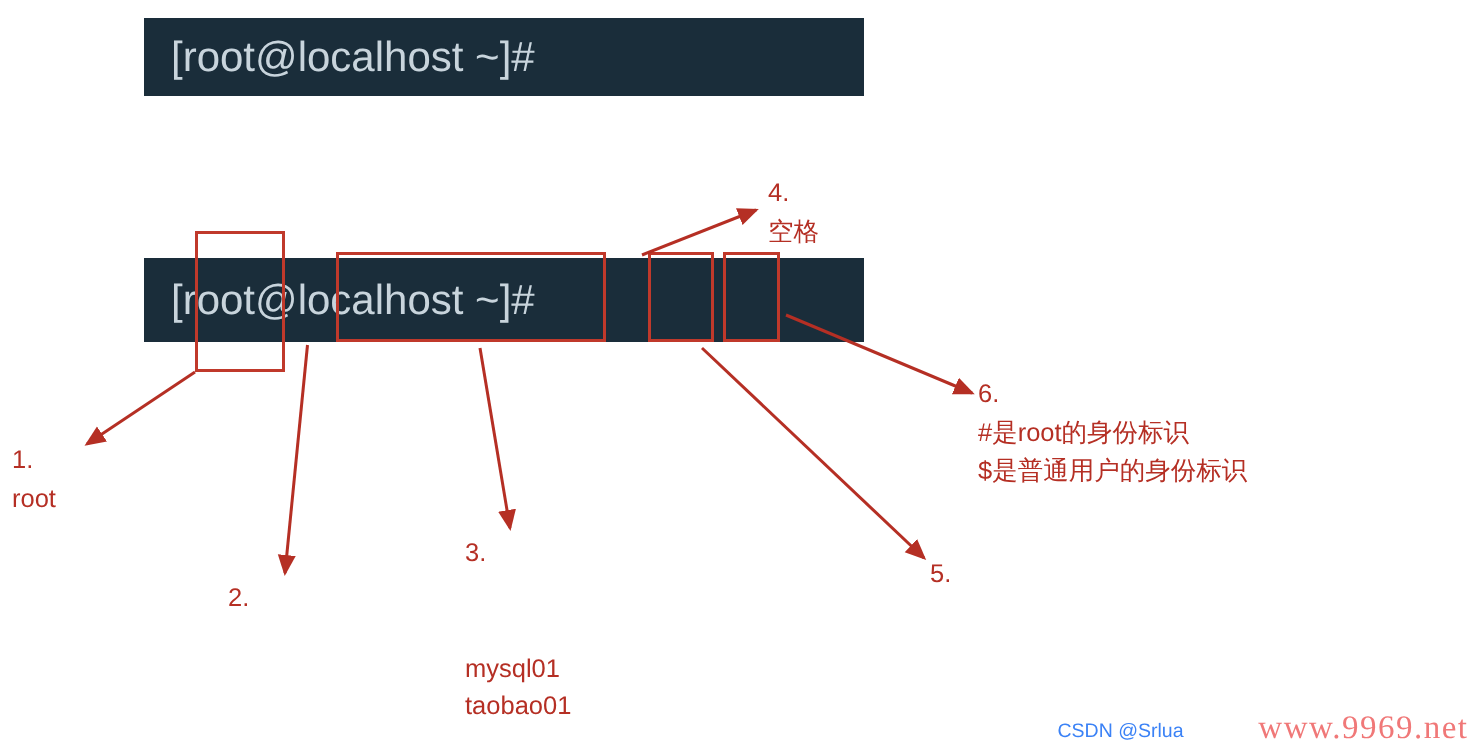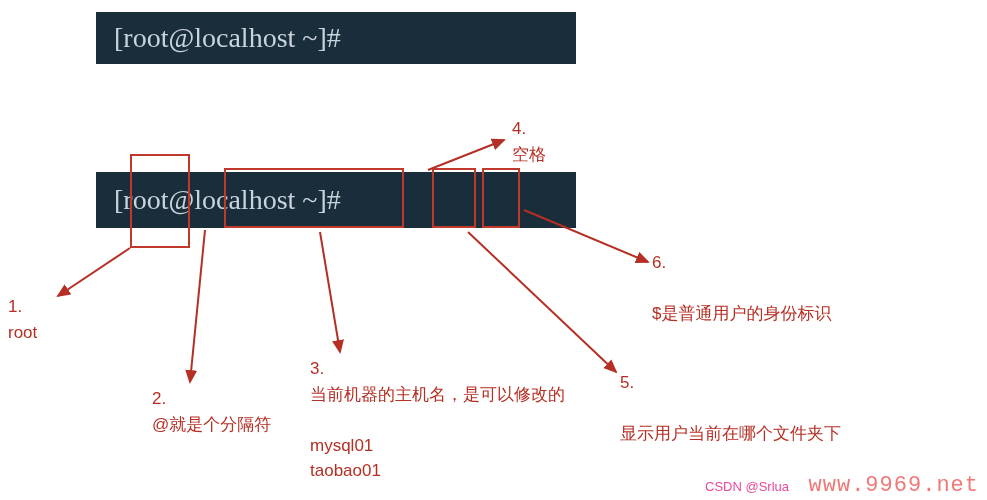--- a/index.html
+++ b/index.html
@@ -12,21 +12,21 @@
       height: 500px;
       background: #ffffff;
       position: relative;
       font-family: "Microsoft YaHei", "SimSun", sans-serif;
       overflow: hidden;
     }
     .terminal {
       position: absolute;
       background: #1a2d3a;
       color: #c8d4dc;
-      font-family: Liberation Serif, serif;
+      font-family: Liberation Sans, sans-serif;
       font-size: 28px;
       padding: 8px 18px;
       white-space: pre;
     }
     .term1 {
       left: 96px;
       top: 12px;
       width: 480px;
       height: 52px;
       line-height: 36px;
@@ -59,31 +59,31 @@
     .ann2 { left: 152px; top: 386px; }
     .ann3 { left: 310px; top: 356px; }
     .ann4 { left: 512px; top: 116px; }
     .ann5 { left: 620px; top: 370px; }
     .ann6 { left: 652px; top: 250px; }
 
     .watermark-csdn {
       position: absolute;
       right: 198px;
       bottom: 6px;
-      color: #ec4899;
+      color: #3b82f6;
       font-size: 13px;
       font-family: sans-serif;
     }
     .watermark-9969 {
       position: absolute;
       right: 8px;
       bottom: 2px;
       color: #f07878;
       font-size: 22px;
-      font-family: Liberation Mono, monospace;
+      font-family: Liberation Serif, serif;
       letter-spacing: 1px;
     }
     svg.overlay {
       position: absolute;
       left: 0;
       top: 0;
       width: 987px;
       height: 500px;
       pointer-events: none;
     }
@@ -119,42 +119,40 @@
   <line x1="524" y1="210" x2="648" y2="262" stroke="#b52f24" stroke-width="2" marker-end="url(#arrowhead)"></line>
 </svg>
 
 <div class="ann ann1">
   <span class="num">1.</span>
   <span>root</span><br>
 </div>
 
 <div class="ann ann2">
   <span class="num">2.</span>
-  <span>@就是个分隔符</span>
 </div>
 
 <div class="ann ann3">
   <span class="num">3.</span>
-  <span>当前机器的主机名，是可以修改的</span><br>
+  <br>
   <br>
   <span>mysql01</span><br>
   <span>taobao01</span>
 </div>
 
 <div class="ann ann4">
   <span class="num">4.</span>
   <span>空格</span>
 </div>
 
 <div class="ann ann5">
   <span class="num">5.</span>
   <br>
-  <span>显示用户当前在哪个文件夹下</span>
 </div>
 
 <div class="ann ann6">
   <span class="num">6.</span>
-  <br>
+  <span>#是root的身份标识</span><br>
   <span>$是普通用户的身份标识</span>
 </div>
 
 <div class="watermark-csdn">CSDN @Srlua</div>
 <div class="watermark-9969">www.9969.net</div>
 
 </body></html>

